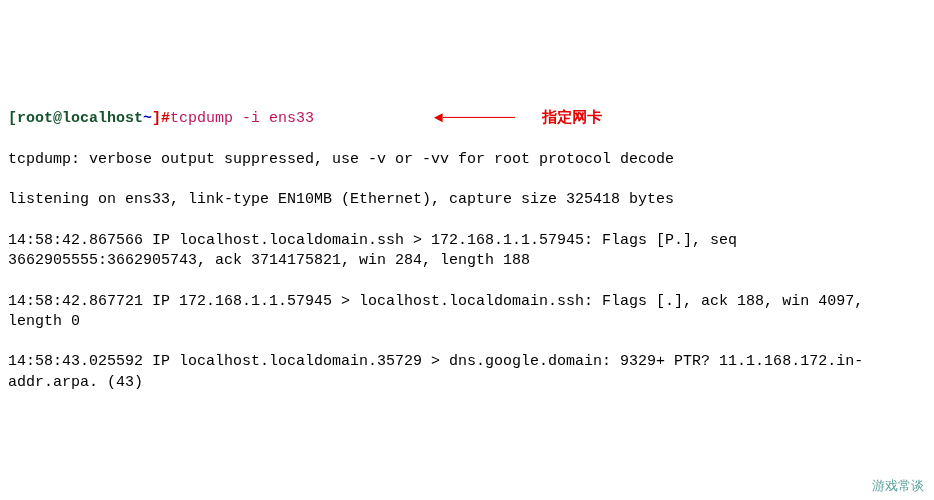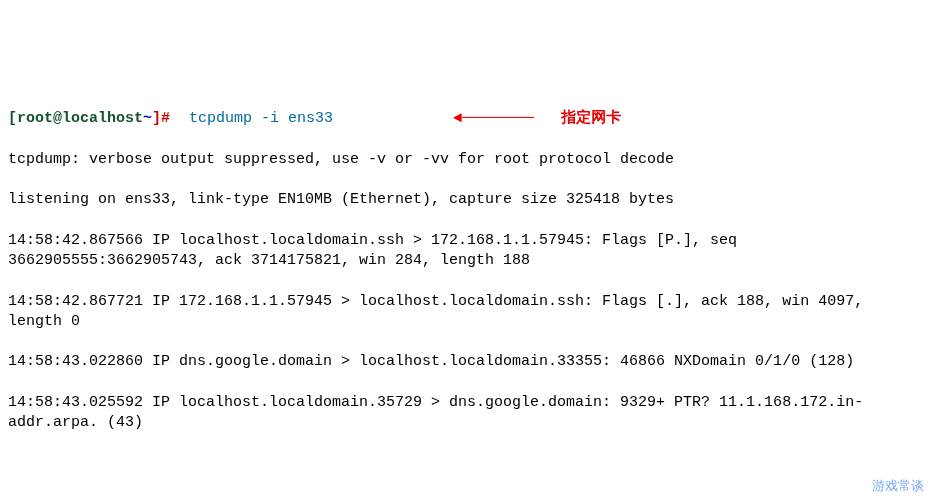--- a/index.html
+++ b/index.html
@@ -19,36 +19,35 @@
     }
     .prompt-path {
       color: #0000c0;
       font-weight: bold;
     }
     .prompt-symbol {
       color: #d40000;
       font-weight: bold;
     }
     .command {
-      color: #0369a1;
-      margin-left: 19px;
+      color: #be185d;
     }
     .arrow {
       color: #e60000;
       font-weight: bold;
     }
     .annotation-cn {
       color: #e60000;
       font-weight: bold;
     }
     .watermark {
       position: absolute;
       right: 10px;
       bottom: 5px;
-      color: #3b82f6;
+      color: #0f766e;
       font-family: sans-serif;
       font-size: 13px;
       opacity: 0.7;
     }
     .terminal-line {
       display: block;
     }
     .prompt-line {
       display: flex;
       align-items: center;
@@ -72,21 +71,20 @@
       <span class="command">tcpdump -i ens33</span>
       <span class="spacer"></span>
       <span class="arrow">◄────────</span>
       <span>&nbsp;&nbsp;&nbsp;</span>
       <span class="annotation-cn">指定网卡</span>
     </span>
 <span class="terminal-line">tcpdump: verbose output suppressed, use -v or -vv for root protocol decode</span>
 <span class="terminal-line">listening on ens33, link-type EN10MB (Ethernet), capture size 325418 bytes</span>
 <span class="terminal-line">14:58:42.867566 IP localhost.localdomain.ssh &gt; 172.168.1.1.57945: Flags [P.], seq 3662905555:3662905743, ack 3714175821, win 284, length 188</span>
 <span class="terminal-line">14:58:42.867721 IP 172.168.1.1.57945 &gt; localhost.localdomain.ssh: Flags [.], ack 188, win 4097, length 0</span>
-<span class="terminal-line">14:58:43.022860 IP dns.google.domain &gt; localhost.localdomain.33355: 46866 NXDomain 0/1/0 (128)</span>
 <span class="terminal-line">14:58:43.025592 IP localhost.localdomain.35729 &gt; dns.google.domain: 9329+ PTR? 11.1.168.172.in-addr.arpa. (43)</span>
 
 
 
 
 
 </div>
 
 <div class="watermark">游戏常谈</div>
 

